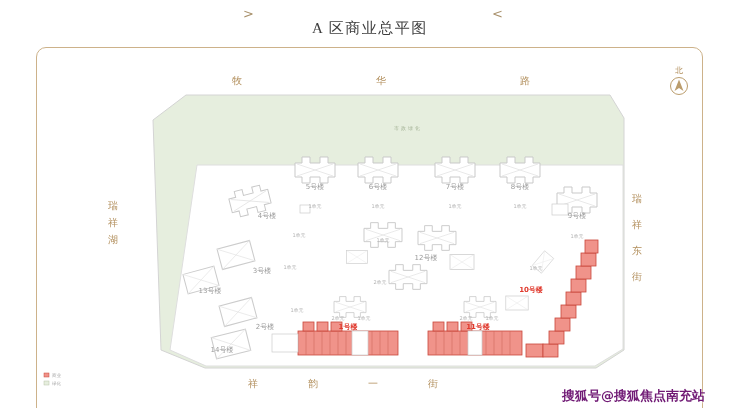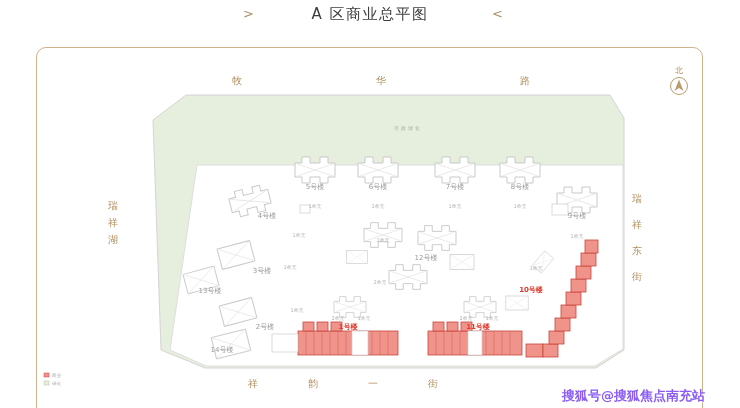--- a/index.html
+++ b/index.html
@@ -1,27 +1,27 @@
 <!DOCTYPE html>
 <html><head>
 <meta charset="utf-8">
 <style>
   html,body{margin:0;padding:0;background:#fff;}
   .page{position:relative;width:740px;height:408px;background:#fff;overflow:hidden;
         font-family:"DejaVu Sans",sans-serif;}
   .header{position:absolute;top:0;left:0;width:740px;height:34px;background:#fff;z-index:5;}
-  .title{position:absolute;top:5px;left:0;width:100%;text-align:center;
-         font-size:15px;color:#3d3d3d;font-weight:500;letter-spacing:1.5px;}
+  .title{position:absolute;top:19px;left:0;width:100%;text-align:center;
+         font-size:15px;color:#3d3d3d;font-weight:500;letter-spacing:1.5px;font-family:Liberation Serif, serif;}
   .nav-arrow{position:absolute;top:6px;font-size:13px;color:#a8906a;cursor:pointer;
              line-height:16px;user-select:none;}
   .plan-frame{position:absolute;left:36px;top:47px;width:665px;height:372px;
               border:1px solid #cdb28a;border-radius:10px;z-index:1;}
   svg.site{position:absolute;left:0;top:0;z-index:2;}
   .watermark{position:absolute;left:562px;top:387px;font-size:13px;font-weight:bold;
-             color:#8b5cf6;white-space:nowrap;z-index:6;
+             color:#701a75;white-space:nowrap;z-index:6;
              text-shadow:0 1px 2px rgba(255,255,255,.85);}
   
   .street{fill:#b3905e;font-size:10px;}
   .street-v{writing-mode:vertical-rl;letter-spacing:17px;}
   .street-v2{writing-mode:vertical-rl;letter-spacing:26px;}
   .bld{fill:#9a9a9a;font-size:7px;text-anchor:middle;}
   .bld-red{fill:#e0392d;font-size:7px;font-weight:bold;text-anchor:middle;}
   .unit{fill:#b5b5b5;font-size:5px;text-anchor:middle;}
   .green-label{fill:#a3b295;font-size:5px;text-anchor:middle;letter-spacing:2px;}
   .north{fill:#b3905e;font-size:8px;text-anchor:middle;}

